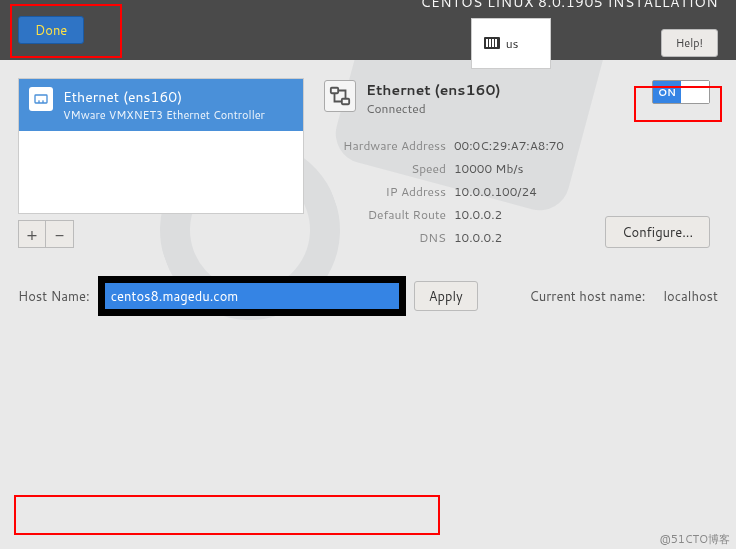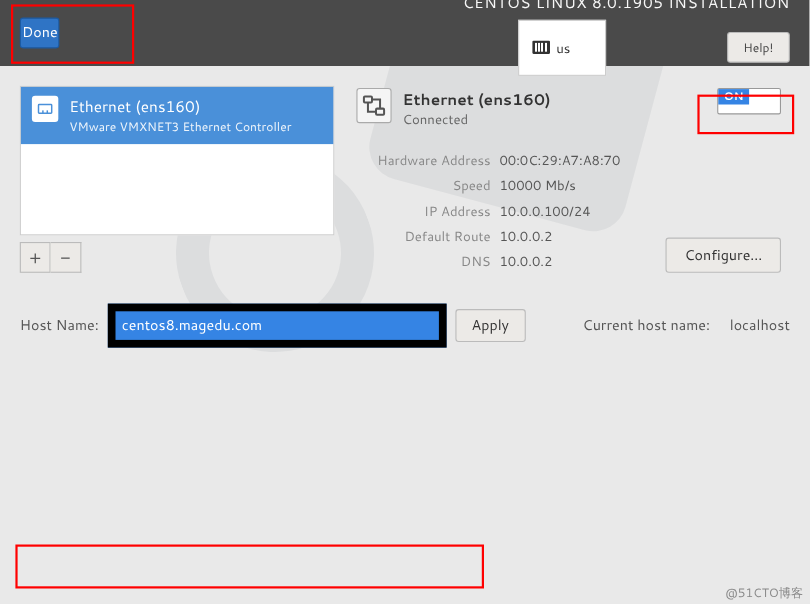--- a/index.html
+++ b/index.html
@@ -6,21 +6,21 @@
     body { width: 736px; height: 549px; background: #e9e9e9; position: relative; overflow: hidden; }
 
     .watermark { position: absolute; opacity: 0.07; pointer-events: none; z-index: 0; }
     .wm1 { top: -50px; right: 140px; width: 240px; height: 240px; background: #3a4a5a; border-radius: 30px; transform: rotate(15deg); }
     .wm2 { top: 140px; left: 160px; width: 180px; height: 180px; border: 30px solid #3a4a5a; border-radius: 90px; border-top-color: transparent; transform: rotate(-20deg); }
     .credit { position: absolute; bottom: 2px; right: 6px; color: #888; font-size: 11px; }
 
     .header { background: #4a4a4a; color: #fff; height: 60px; display: flex; align-items: center; justify-content: space-between; padding: 0 18px; position: relative; z-index: 2; }
     .header-left { display: flex; flex-direction: column; gap: 4px; }
     .header-title { font-size: 14px; font-weight: 500; color: #f7f7f7; letter-spacing: 0.5px; }
-    .done-btn { background: #2f74c5; color: #ffffff; border: 1px solid #1b5aa3; border-radius: 3px; padding: 4px 1px; font-size: 13px; cursor: pointer; }
+    .done-btn { background: #2f74c5; color: #fde047; border: 1px solid #1b5aa3; border-radius: 3px; padding: 4px 16px; font-size: 13px; cursor: pointer; }
     .header-right { display: flex; align-items: center; gap: 12px; }
     .install-title { font-size: 14px; color: #f7f7f7; letter-spacing: 0.5px; }
     .kb-layout { background: #fff; color: #333; padding: 16px 12px; font-size: 12px; border: 1px solid #ccc; min-width: 80px; display: flex; align-items: center; gap: 6px; }
     .kb-icon { width: 16px; height: 12px; background: #333; border-radius: 1px; position: relative; display: inline-block; }
     .kb-icon::after { content: ''; position: absolute; top: 2px; left: 2px; right: 2px; bottom: 2px; background: repeating-linear-gradient(90deg, #fff 0 2px, transparent 2px 3px); }
     .help-btn { background: #eceae7; color: #444; border: 1px solid #bbb; border-radius: 3px; padding: 5px 14px; font-size: 11px; cursor: pointer; }
 
     .content { padding: 18px; display: flex; gap: 12px; position: relative; z-index: 2; }
 
     .left-panel { width: 286px; display: flex; flex-direction: column; }
@@ -37,21 +37,21 @@
 
     .right-panel { flex: 1; padding: 2px 8px; position: relative; }
     .conn-header { display: flex; align-items: flex-start; justify-content: space-between; margin-bottom: 20px; }
     .conn-left { display: flex; gap: 10px; align-items: flex-start; }
     .conn-icon { width: 32px; height: 32px; border: 1px solid #aaa; border-radius: 3px; display: flex; align-items: center; justify-content: center; background: #f5f5f5; }
     .conn-icon svg { width: 22px; height: 22px; }
     .conn-text { display: flex; flex-direction: column; }
     .conn-name { font-size: 14px; font-weight: 700; color: #333; }
     .conn-status { font-size: 12px; color: #666; }
 
-    .toggle { width: 58px; height: 24px; background: #fff; border: 1px solid #999; border-radius: 2px; position: relative; cursor: pointer; display: flex; flex-direction: column; }
+    .toggle { width: 58px; height: 24px; background: #fff; border: 1px solid #999; border-radius: 2px; position: relative; cursor: pointer; display: flex; }
     .toggle-on { width: 50%; background: #3584e4; color: #fff; font-size: 10px; font-weight: 700; display: flex; align-items: center; justify-content: center; }
     .toggle-off { width: 50%; background: #fff; }
 
     .details { display: flex; flex-direction: column; gap: 6px; }
     .detail-row { display: flex; font-size: 12px; color: #555; }
     .detail-label { width: 130px; text-align: right; padding-right: 8px; color: #888; }
     .detail-value { color: #555; }
 
     .configure-btn { position: absolute; right: 8px; bottom: 0; background: #eceae7; border: 1px solid #bbb; border-radius: 3px; padding: 6px 16px; font-size: 13px; cursor: pointer; color: #333; }
 

